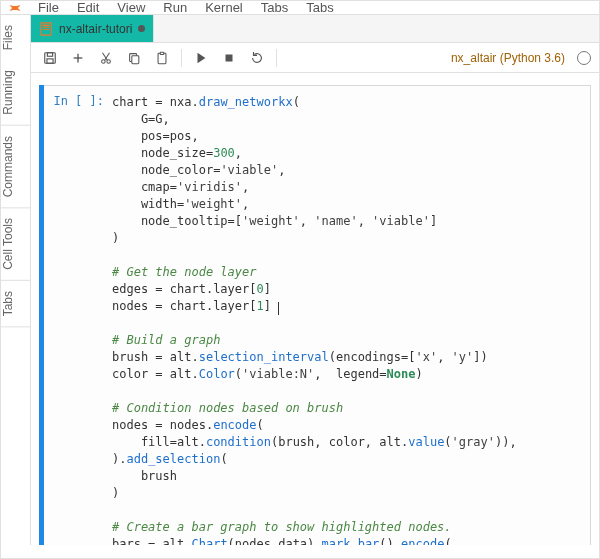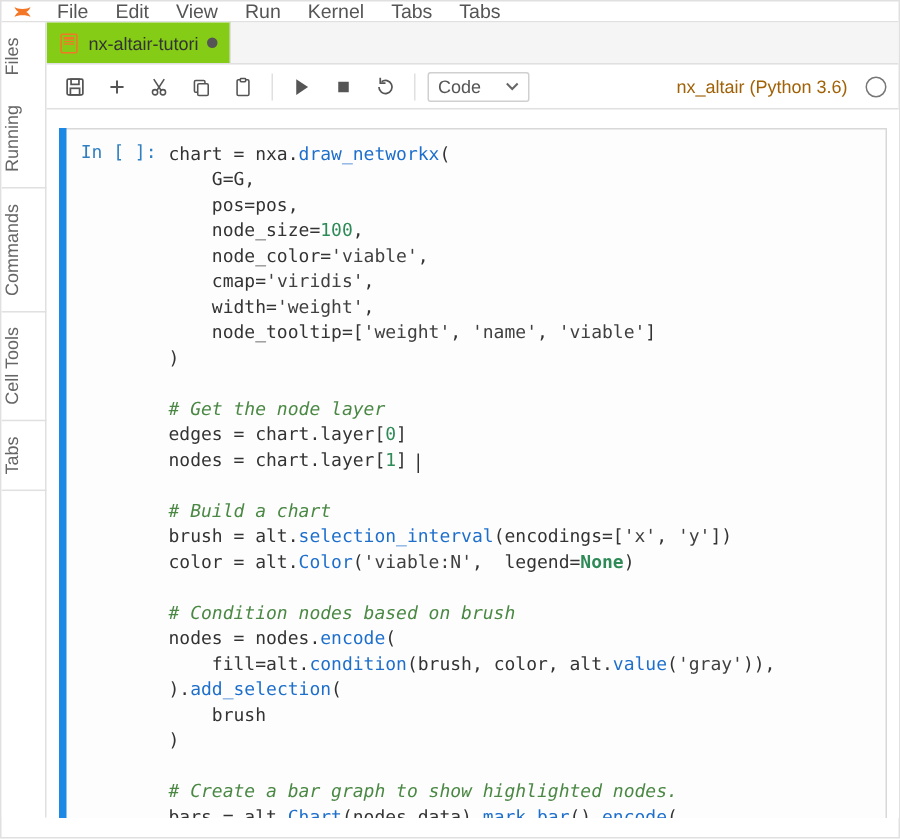--- a/index.html
+++ b/index.html
@@ -61,21 +61,21 @@
   .tabbar {
     height: 28px;
     border-bottom: 1px solid #e0e0e0;
     display: flex;
     align-items: stretch;
     background: #f5f5f5;
   }
   .file-tab {
     display: flex;
     align-items: center;
-    background: #84cc16;
+    background: #14b8a6;
     border-right: 1px solid #e0e0e0;
     padding: 0 8px;
     font-size: 12px;
     gap: 6px;
     max-width: 140px;
   }
   .nb-icon {
     width: 14px; height: 14px;
     color: #f37726;
   }
@@ -258,49 +258,43 @@
             <rect x="4" y="4" width="8" height="8"></rect>
           </svg>
         </div>
       <div class="tbtn">
           <svg viewBox="0 0 16 16" fill="none" stroke="currentColor" stroke-width="1.3">
             <path d="M3 8a5 5 0 1 0 2-4"></path>
             <polyline points="4,1 4,5 8,5"></polyline>
           </svg>
         </div>
       <div class="divider"></div>
-      <div class="cell-type">
-        <span>Code</span>
-        <span><svg width="9" height="9" viewBox="0 0 10 10" fill="none" stroke="#666" stroke-width="1.5">
-              <polyline points="1,3 5,7 9,3"></polyline>
-            </svg></span>
-      </div>
       <div class="spacer"></div>
       <div class="kernel-name">nx_altair (Python 3.6)</div>
       <div class="kernel-ind"></div>
     </div>
 
     <div class="notebook">
       <div class="cell">
         <div class="prompt">In [ ]:</div>
         <div class="code"><span>chart = nxa.</span><span class="c-fn">draw_networkx</span><span>(</span>
 <span>    G=G,</span>
 <span>    pos=pos,</span>
-<span>    node_size=</span><span class="c-num">100</span><span>,</span>
+<span>    node_size=</span><span class="c-num">300</span><span>,</span>
 <span>    node_color=</span><span class="c-str">'viable'</span><span>,</span>
 <span>    cmap=</span><span class="c-str">'viridis'</span><span>,</span>
 <span>    width=</span><span class="c-str">'weight'</span><span>,</span>
 <span>    node_tooltip=[</span><span class="c-str">'weight'</span><span>, </span><span class="c-str">'name'</span><span>, </span><span class="c-str">'viable'</span><span>]</span>
 <span>)</span>
 
 <span class="c-com"># Get the node layer</span>
 <span>edges = chart.layer[</span><span class="c-num">0</span><span>]</span>
 <span>nodes = chart.layer[</span><span class="c-num">1</span><span>] </span><span class="cursor"></span>
 
-<span class="c-com"># Build a chart</span>
+<span class="c-com"># Build a graph</span>
 <span>brush = alt.</span><span class="c-fn">selection_interval</span><span>(encodings=[</span><span class="c-str">'x'</span><span>, </span><span class="c-str">'y'</span><span>])</span>
 <span>color = alt.</span><span class="c-fn">Color</span><span>(</span><span class="c-str">'viable:N'</span><span>,  legend=</span><span class="c-kw">None</span><span>)</span>
 
 <span class="c-com"># Condition nodes based on brush</span>
 <span>nodes = nodes.</span><span class="c-fn">encode</span><span>(</span>
 <span>    fill=alt.</span><span class="c-fn">condition</span><span>(brush, color, alt.</span><span class="c-fn">value</span><span>(</span><span class="c-str">'gray'</span><span>)),</span>
 <span>).</span><span class="c-fn">add_selection</span><span>(</span>
 <span>    brush</span>
 <span>)</span>
 

